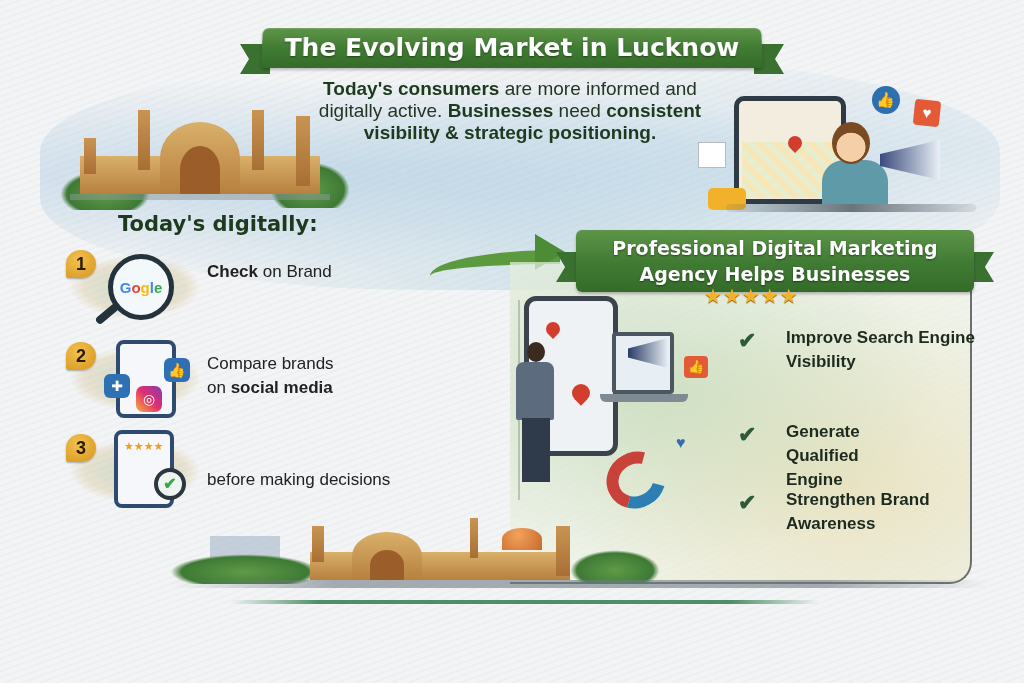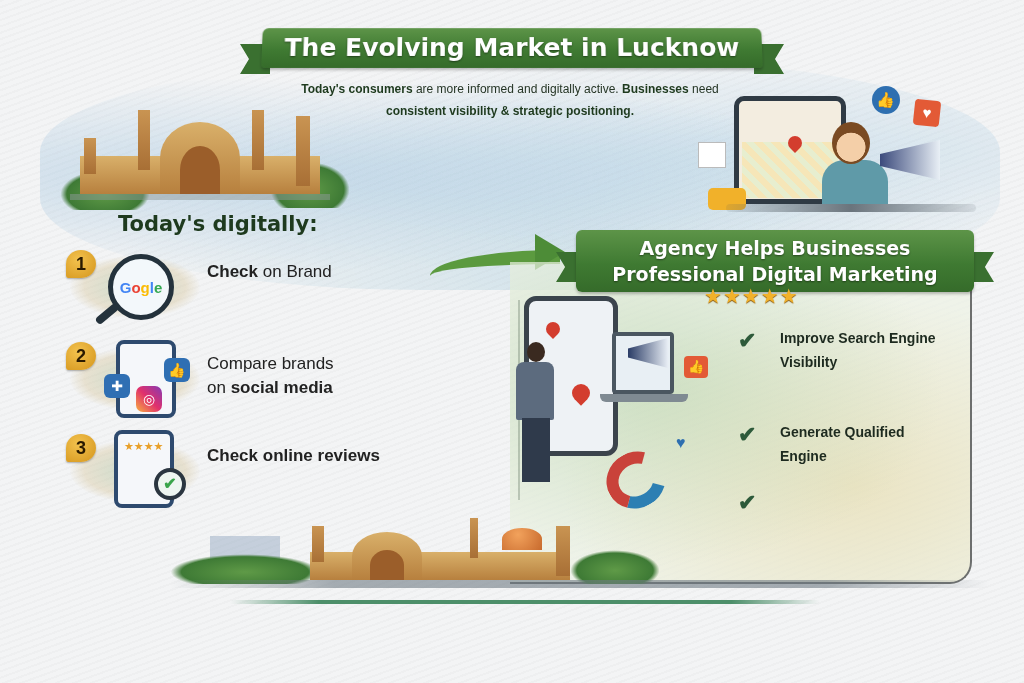--- a/index.html
+++ b/index.html
@@ -41,21 +41,21 @@
     font-family: "DejaVu Sans", sans-serif;
   }
   .ribbon-tail {
     width: 30px; height: 30px; background: #3a7030;
   }
   .ribbon-tail.left { left: 240px; top: 44px; clip-path: polygon(0 0, 100% 0, 100% 100%, 0 100%, 30% 50%); }
   .ribbon-tail.right { left: 754px; top: 44px; clip-path: polygon(0 0, 100% 0, 70% 50%, 100% 100%, 0 100%); }
 
   .intro {
     left: 295px; top: 78px; width: 430px;
-    text-align: center; font-size: 12px; line-height: 22px; color: #253525;
+    text-align: center; font-size: 19px; line-height: 22px; color: #253525;
   }
   .intro b { color: #1e3a1e; }
 
   
   .monument { }
   .monument .base { position: absolute; background: linear-gradient(180deg, #d9b06a, #b7803e); }
   .monument .arch { position: absolute; background: #9b5e2a; border-radius: 50% 50% 0 0; }
   .monument .tower { position: absolute; background: linear-gradient(180deg, #c99452, #a86f35); }
   .monument .dome { position: absolute; background: radial-gradient(circle at 40% 30%, #f2a25c, #c86a2d); border-radius: 50% 50% 0 0; }
   .trees { position: absolute; background: radial-gradient(ellipse at 50% 60%, #5f9a47, #3e7a35 60%, rgba(255,255,255,0) 70%); }
@@ -133,21 +133,21 @@
     font-size: 19px; line-height: 26px; padding-top: 5px;
     border-radius: 6px;
     font-family: "DejaVu Sans", sans-serif;
   }
   .ribbon-tail.agency-left { left: 556px; top: 252px; width: 26px; height: 30px; clip-path: polygon(0 0, 100% 0, 100% 100%, 0 100%, 35% 50%); }
   .ribbon-tail.agency-right { left: 968px; top: 252px; width: 26px; height: 30px; clip-path: polygon(0 0, 100% 0, 65% 50%, 100% 100%, 0 100%); }
   .stars { left: 704px; top: 284px; font-size: 20px; color: #f2b22a; letter-spacing: 1px; text-shadow: 0 1px 1px #8a5a10; }
 
   .benefit { left: 738px; width: 230px; }
   .check { position: absolute; left: 0; top: 2px; font-size: 22px; color: #2d5a3a; font-weight: bold; }
-  .benefit-text { position: absolute; left: 42px; top: 0; font-size: 14px; line-height: 24px; color: #1d2a1f; font-weight: bold; width: 200px; }
+  .benefit-text { position: absolute; left: 48px; top: 0; font-size: 17px; line-height: 24px; color: #1d2a1f; font-weight: bold; width: 200px; }
   .benefit-text .light { font-weight: normal; display: block; }
 
   
   .device-big { left: 524px; top: 296px; width: 94px; height: 160px; border: 5px solid #3b444c; border-radius: 12px; background: #eef2f5; }
   .laptop { left: 612px; top: 332px; width: 62px; height: 62px; border: 4px solid #4a5660; border-radius: 4px; background: #e8eff4; }
   .laptop-base { left: 600px; top: 394px; width: 88px; height: 8px; background: #7f8a92; border-radius: 0 0 6px 6px; }
   .pin { width: 14px; height: 14px; background: #d33d2e; border-radius: 50% 50% 50% 0; transform: rotate(-45deg); }
   .man-head { left: 527px; top: 342px; width: 18px; height: 20px; background: #3a2a20; border-radius: 50%; }
   .man-body { left: 516px; top: 362px; width: 38px; height: 58px; background: #5c6b7e; border-radius: 8px 8px 2px 2px; }
   .man-legs { left: 522px; top: 418px; width: 28px; height: 64px; background: #2f3a4b; }
@@ -240,35 +240,36 @@
 </div>
 
 <div class="abs consumer-item" style="top:428px;">
   <div class="item-splash"></div>
   <div class="phone" style="left:54px;top:2px;">
     <div style="color:#e8a02a;font-size:11px;margin:6px 0 0 6px;">★★★★</div>
   </div>
   <div style="position:absolute;left:94px;top:40px;width:32px;height:32px;border:4px solid #2b3640;border-radius:50%;background:#eef5f0;color:#3aa44a;font-size:16px;text-align:center;line-height:24px;font-weight:bold;">✔</div>
   <div class="num-badge">3</div>
   <div class="item-text">
-    <b>Check online reviews</b><br>
+    <br>
+    <span>before making decisions</span>
   </div>
 </div>
 
 <div class="abs arrow-body"></div>
 <div class="abs arrow-head"></div>
 
 <div class="abs panel"></div>
 <div class="abs panel-divider"></div>
 
 <div class="abs ribbon-tail agency-left"></div>
 <div class="abs ribbon-tail agency-right"></div>
 <div class="abs banner banner-agency">
+  <div>Professional Digital Marketing</div>
   <div>Agency Helps Businesses</div>
-  <div>Professional Digital Marketing</div>
 </div>
 <div class="abs stars">★★★★★</div>
 
 <div class="abs device-big"></div>
 <div class="abs pin" style="left:546px;top:322px;"></div>
 <div class="abs pin" style="left:572px;top:384px;width:18px;height:18px;"></div>
 <div class="abs laptop"></div>
 <div class="abs laptop-base"></div>
 <div class="abs megaphone"></div>
 <div class="abs like-red">👍</div>
@@ -286,20 +287,21 @@
 </div>
 <div class="abs benefit" style="top:420px;">
   <span class="check">✔</span>
   <div class="benefit-text" style="width:130px;">
     <span>Generate Qualified Engine</span>
   </div>
 </div>
 <div class="abs benefit" style="top:488px;">
   <span class="check">✔</span>
   <div class="benefit-text" style="width:180px;">
+    <span>Strengthen Brand Awareness</span>
   </div>
 </div>
 
 <div class="abs monument" style="left:170px;top:516px;width:480px;height:66px;">
   <div style="position:absolute;left:40px;top:20px;width:70px;height:40px;background:#9fb1c6;opacity:.55;"></div>
   <div class="trees" style="left:0;top:38px;width:150px;height:30px;"></div>
   <div class="trees" style="left:400px;top:34px;width:90px;height:34px;"></div>
   <div class="base" style="left:140px;top:36px;width:260px;height:28px;"></div>
   <div class="base" style="left:182px;top:16px;width:70px;height:48px;border-radius:50% 50% 0 0;"></div>
   <div class="arch" style="left:200px;top:34px;width:34px;height:30px;"></div>

